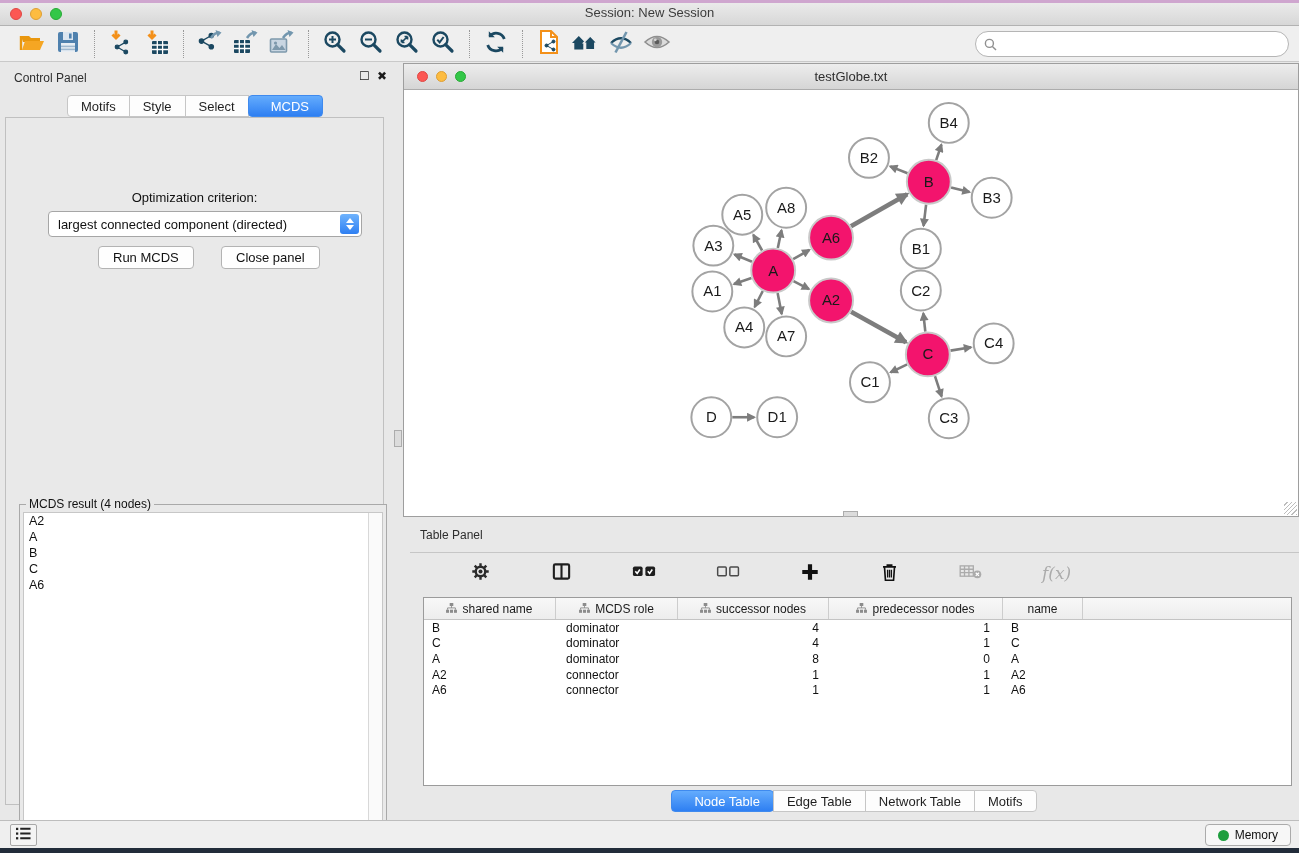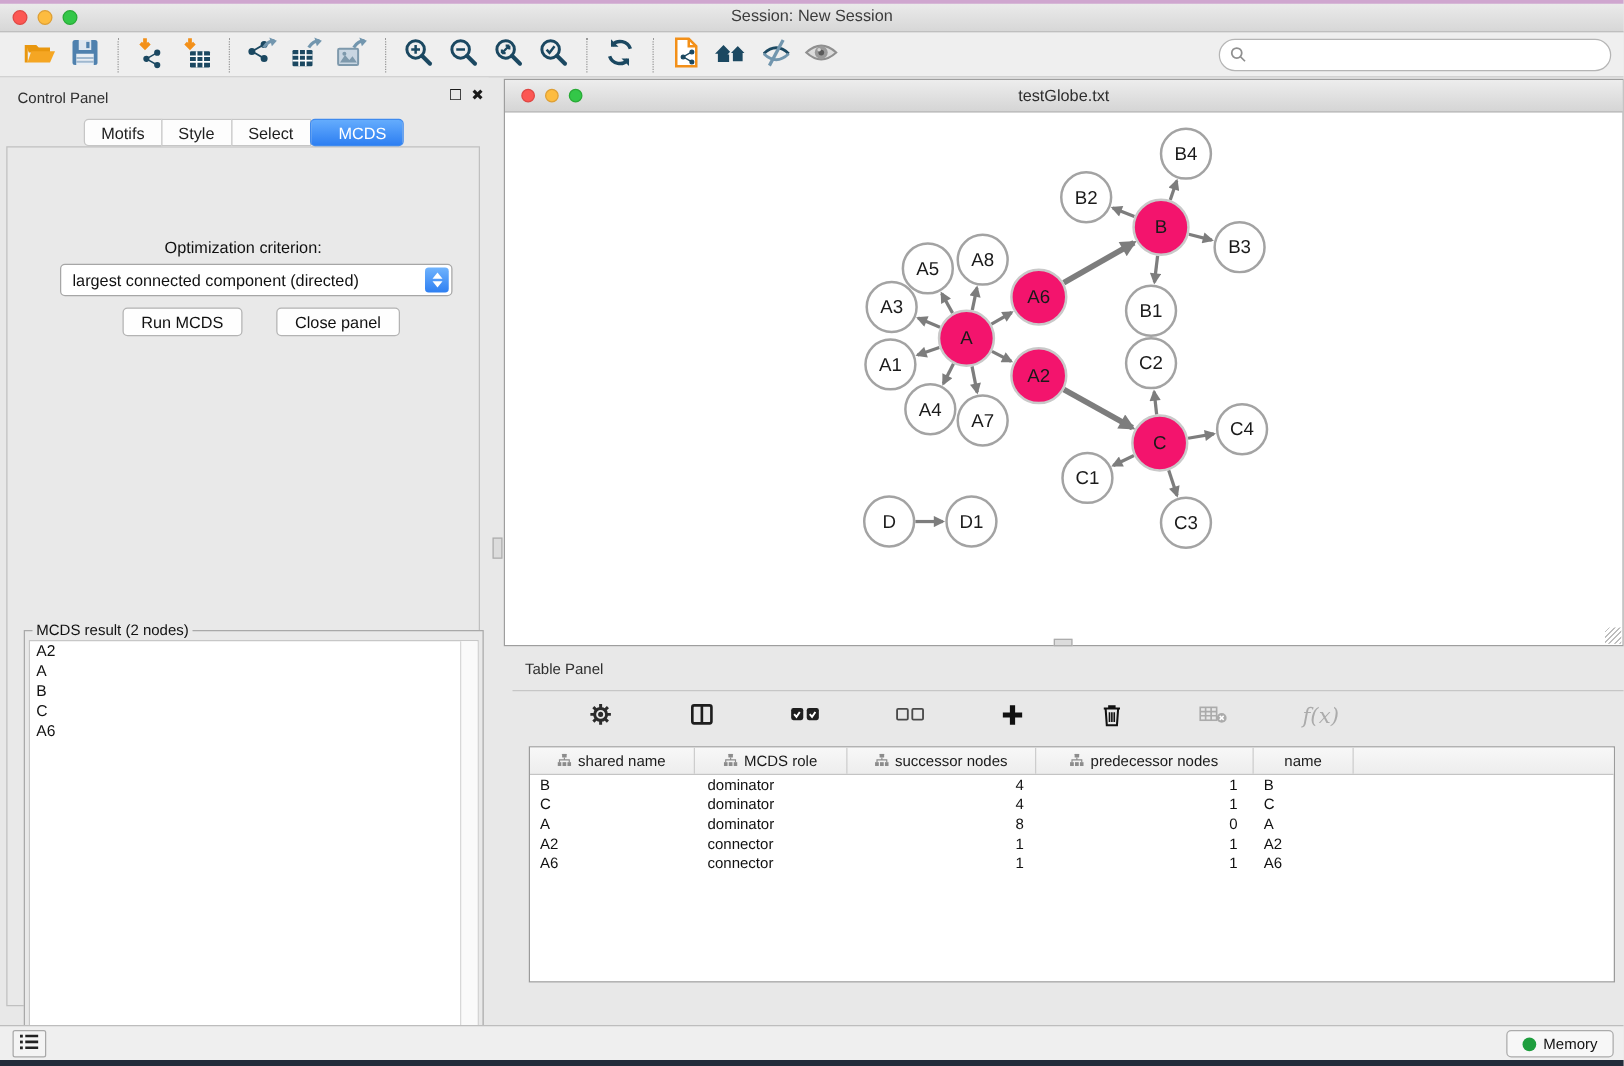--- a/index.html
+++ b/index.html
@@ -321,21 +321,21 @@
     <div id="opt-select">
       <span>largest connected component (directed)</span>
       <span class="stepper">
         <span class="chev up"></span>
           <span class="chev dn"></span>
       </span>
     </div>
     <button id="run-btn" class="cp-btn">Run MCDS</button>
     <button id="closep-btn" class="cp-btn">Close panel</button>
     <div id="mcds-fieldset">
-      <span id="mcds-legend">MCDS result (2 nodes)</span>
+      <span id="mcds-legend">MCDS result (4 nodes)</span>
       <div id="mcds-list">
         <div id="mcds-items">
             <div class="mcds-item">A2</div>
             <div class="mcds-item">A</div>
             <div class="mcds-item">B</div>
             <div class="mcds-item">C</div>
             <div class="mcds-item">A6</div>
           </div>
         <div class="scroll"></div>
       </div>
@@ -622,20 +622,26 @@
         </div>
         <div class="tr">
           <div class="td" style="width: 132px; text-align: left; padding: 0px 0px 0px 8px;">A6</div>
           <div class="td" style="width: 122px; text-align: left; padding: 0px 0px 0px 10px;">connector</div>
           <div class="td" style="width: 151px; text-align: right; padding: 0px 10px 0px 0px;">1</div>
           <div class="td" style="width: 174px; text-align: right; padding: 0px 13px 0px 0px;">1</div>
           <div class="td" style="width: 80px; text-align: left; padding: 0px 0px 0px 8px;">A6</div>
         </div>
       </div>
   </div>
+  <div id="tp-tabs">
+      <button class="seg-tab first active">Node Table</button>
+      <button class="seg-tab">Edge Table</button>
+      <button class="seg-tab">Network Table</button>
+      <button class="seg-tab last">Motifs</button>
+    </div>
 </div>
 
 <div id="statusbar" class="abs">
   <button id="list-btn">
     <span>
       <svg viewBox="0 0 18 16" width="17" height="15">
           <g stroke="#222" stroke-width="2.2">
             <path d="M5.5 3h11M5.5 8h11M5.5 13h11"></path>
           </g>
           <g fill="#222">

